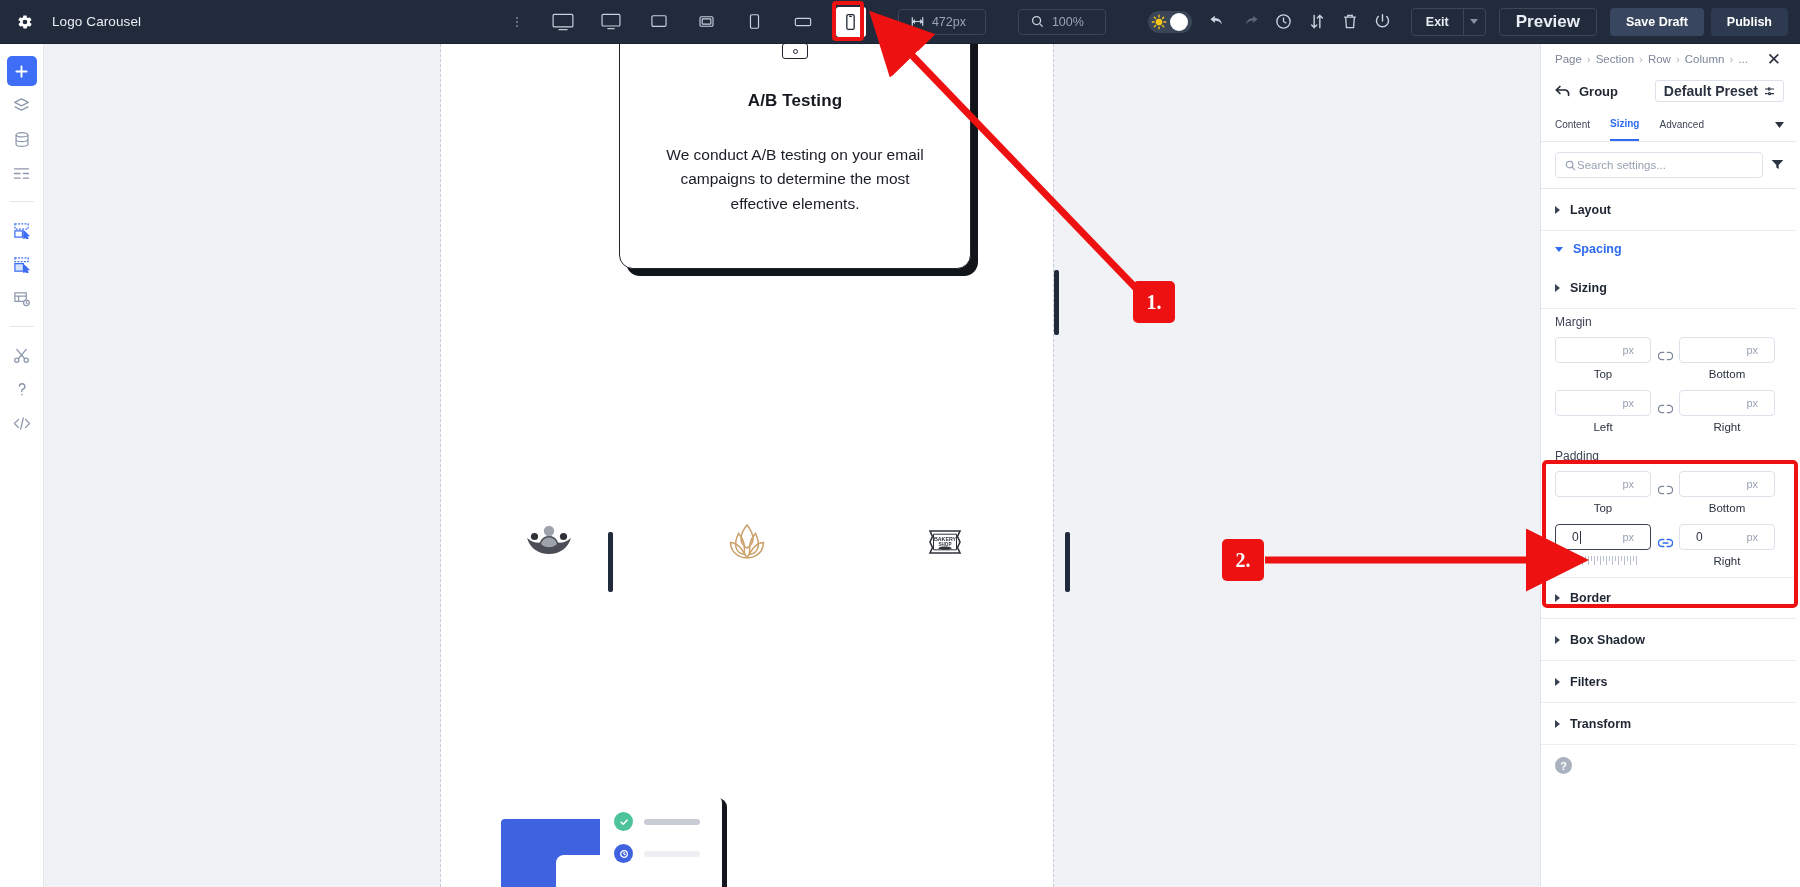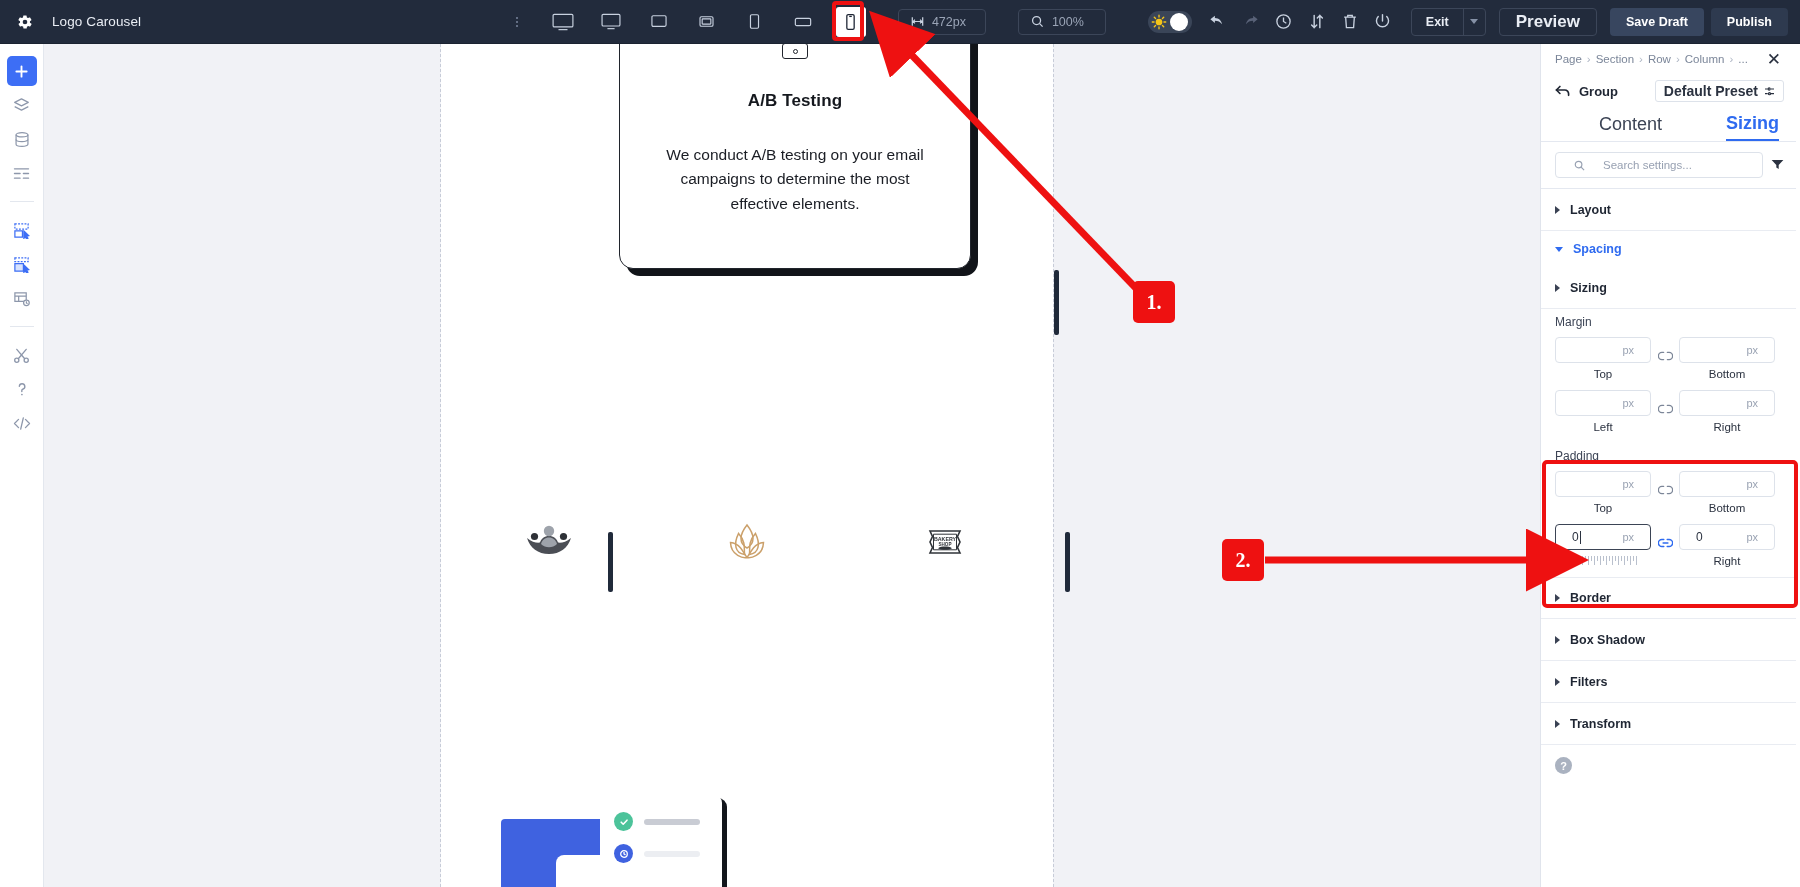--- a/index.html
+++ b/index.html
@@ -175,29 +175,29 @@
   }
   .grp-left { display: flex; align-items: center; gap: 9px; font-size: 13px; font-weight: bold; color: #1f2633; cursor: pointer; }
   .preset-btn {
     height: 22px; border: 1px solid #dde2ea; border-radius: 3px; padding: 0 8px;
     display: flex; align-items: center; gap: 6px; font-size: 14px; font-weight: bold; color: #2b3240; cursor: pointer;
   }
   .panel-tabs {
     height: 34px; display: flex; align-items: center; gap: 20px; padding: 0 12px 0 14px;
     border-bottom: 1px solid #e4e8f0; position: relative;
   }
-  .ptab { font-size: 18px; color: #3c4455; cursor: pointer; height: 33px; display: flex; align-items: center; margin-left: 44px; }
+  .ptab { font-size: 10px; color: #3c4455; cursor: pointer; height: 33px; display: flex; align-items: center; }
   .ptab.active { color: #2f6bf0; font-weight: bold; border-bottom: 2.5px solid #2f6bf0; }
   .tabs-spacer { flex: 1; }
   .tab-ic { color: #2b3240; cursor: pointer; display: flex; align-items: center; }
 
   .search-wrap { padding: 10px 12px 10px 14px; display: flex; align-items: center; gap: 8px; border-bottom: 1px solid #e4e8f0; }
   .search-box {
     flex: 1; height: 26px; border: 1px solid #dde2ea; border-radius: 4px;
-    display: flex; align-items: center; gap: 18px; padding: 0 18px;
+    display: flex; align-items: center; gap: 1px; padding: 0 9px;
     font-size: 11.5px; color: #98a1b2;
   }
   .filter-ic { cursor: pointer; color: #2b3240; }
 
   .acc-row {
     height: 42px; display: flex; align-items: center; gap: 10px;
     padding: 0 14px; border-bottom: 1px solid #e9ecf2; cursor: pointer;
     font-size: 12.5px; color: #1f2633; font-weight: bold;
   }
   .acc-row .tri { width: 0; height: 0; border-left: 5px solid #3a4254; border-top: 4px solid transparent; border-bottom: 4px solid transparent; }

